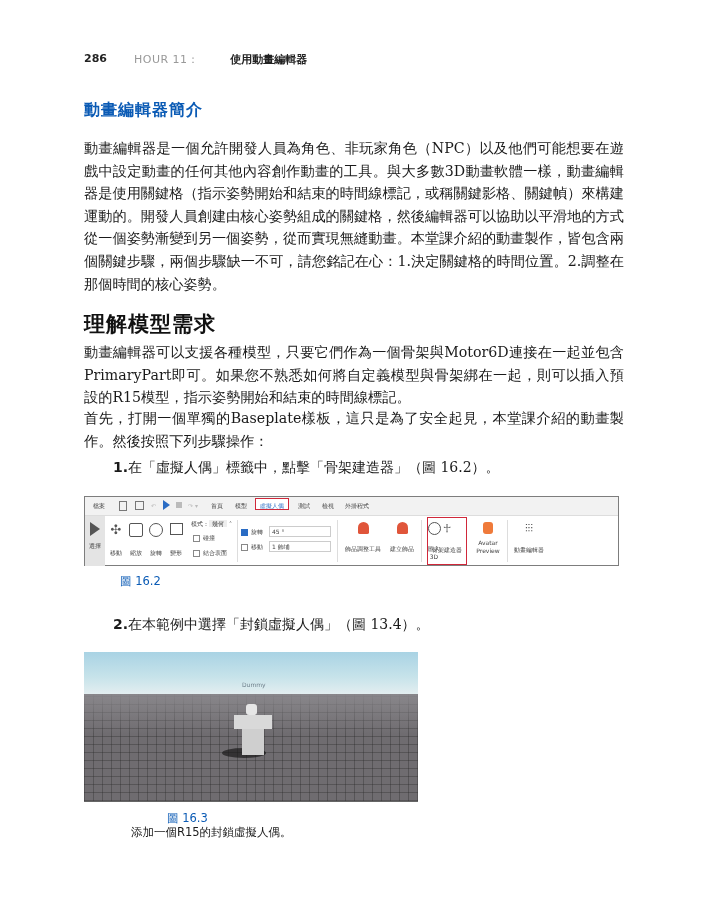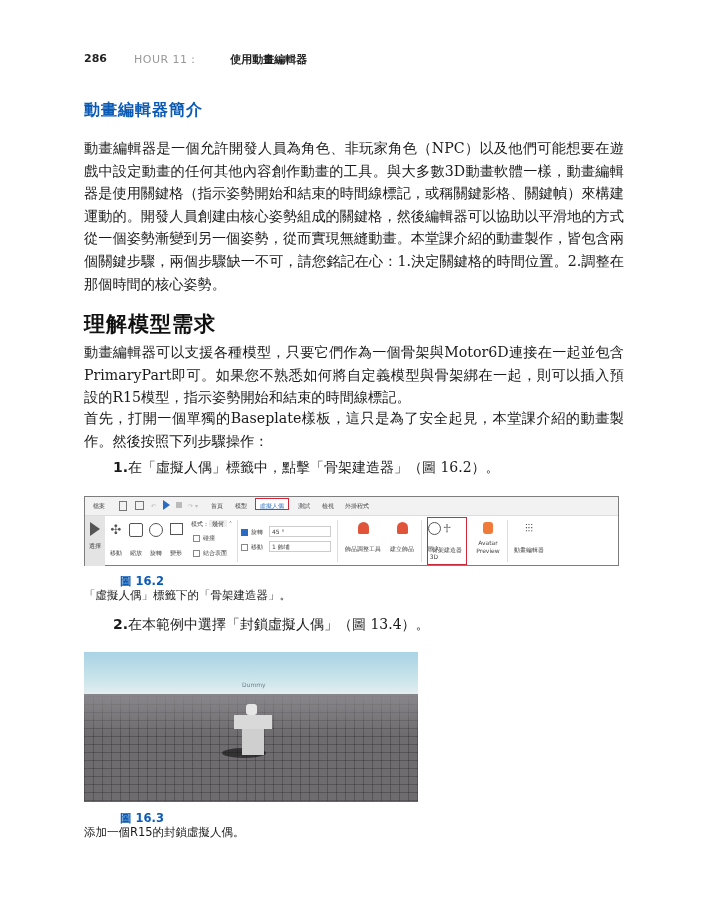--- a/index.html
+++ b/index.html
@@ -15,23 +15,23 @@
         font-size: 21px; font-weight: bold; color: #111; letter-spacing: 1px; }
   .para { position: absolute; left: 84px; width: 540px; font-size: 14.2px; line-height: 22.6px; text-align: justify; }
   .p1 { top: 137px; }
   .p2 { top: 341px; }
   .p3 { top: 407px; }
   .step { position: absolute; left: 100px; font-size: 14px; white-space: nowrap; text-align: right; }
   .step .num { font-family: "DejaVu Sans", "Liberation Sans", sans-serif; font-weight: bold; display: inline-block; width: 28px; }
   .s1 { top: 459px; }
   .s2 { top: 616px; }
   .caption { position: absolute; left: 84px; font-family: "DejaVu Sans", "Liberation Sans", sans-serif; font-size: 11.5px; line-height: 14px; }
-  .caption .fig { color: #0b5bb5; font-weight: bold; display: block; padding-left: 36px; }
+  .caption .fig { color: #0b5bb5; font-weight: normal; display: block; padding-left: 36px; }
   .c1 { top: 574px; }
-  .c2 { top: 811px; }
+  .c2 { top: 811px; margin-left: 47px; }
 
   
   .ribbon { position: absolute; left: 84px; top: 496px; width: 535px; height: 70px; border: 1px solid #7d7d7d; background: #fff;
             font-family: "DejaVu Sans", "Liberation Sans", sans-serif; font-size: 6px; color: #444; box-sizing: border-box; }
   .ribbon .menubar { height: 18px; background: #f2f2f2; border-bottom: 1px solid #ddd; position: relative; }
   .ribbon .menubar span { position: absolute; top: 5px; }
   .ribbon .tab-active { border: 1.5px solid #d0283a; background: #fff; color: #2a6cc4; padding: 2px 4px; top: 1px !important; height: 12px; line-height: 10px; box-sizing: border-box; }
   .ribbon .body { position: relative; height: 50px; }
   .ribbon .tool { position: absolute; text-align: center; }
   .ribbon .sel { background: #e4e4e4; }
@@ -151,21 +151,20 @@
     <div class="vsep" style="left:422px"></div>
     <div class="tool" style="left:424px;top:6px;width:40px">
       <div style="font-size:11px;line-height:14px;color:#555">⫶⫶⫶</div>
       <div style="margin-top:10px;white-space:nowrap">動畫編輯器</div>
     </div>
   </div>
 </div>
 
 <div class="caption c1">
   <span class="fig">圖 16.2</span>
-  <span>「虛擬人偶」標籤下的「骨架建造器」。</span>
 </div>
 
 <div class="step s2">
   <span class="num">2.</span><span>在本範例中選擇「封鎖虛擬人偶」（圖 13.4）。</span>
 </div>
 
 <div class="scene">
   <div class="sky"></div>
   <div class="ground"></div>
   <div class="ground-fade"></div>

